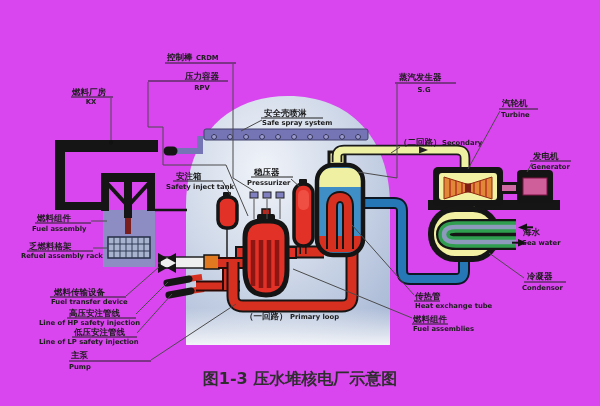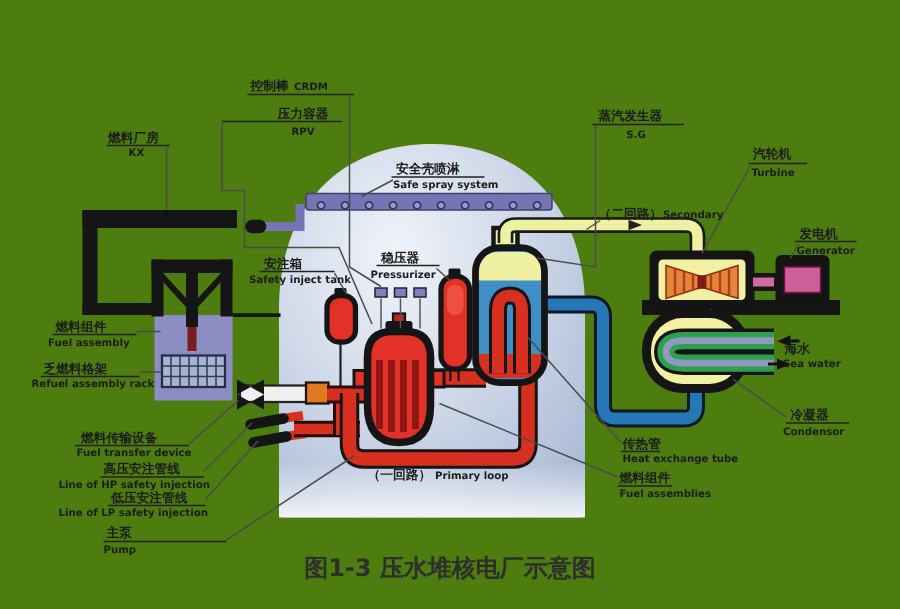--- a/index.html
+++ b/index.html
@@ -1,16 +1,16 @@
 <!DOCTYPE html>
 <html><head>
 <meta charset="utf-8">
 <style>
   html,body{margin:0;padding:0;background:#ffffff;}
-  .stage{position:relative;width:600px;height:406px;background:#4d7c0f;overflow:hidden;
+  .stage{position:relative;width:600px;height:406px;background:#d946ef;overflow:hidden;
          font-family:"DejaVu Sans",sans-serif;}
   svg{display:block;}
   .lz{font:700 8.5px "DejaVu Sans",sans-serif;fill:#1c1c1c;}
   .le{font:700 6.8px "DejaVu Sans",sans-serif;fill:#1c1c1c;}
   .cap{font:600 16px "DejaVu Sans",sans-serif;fill:#2e2e2e;}
   .leader{stroke:#4b4b4b;stroke-width:1;fill:none;}
   .uline{stroke:#222;stroke-width:1;}
 </style>
 </head>
 <body>

